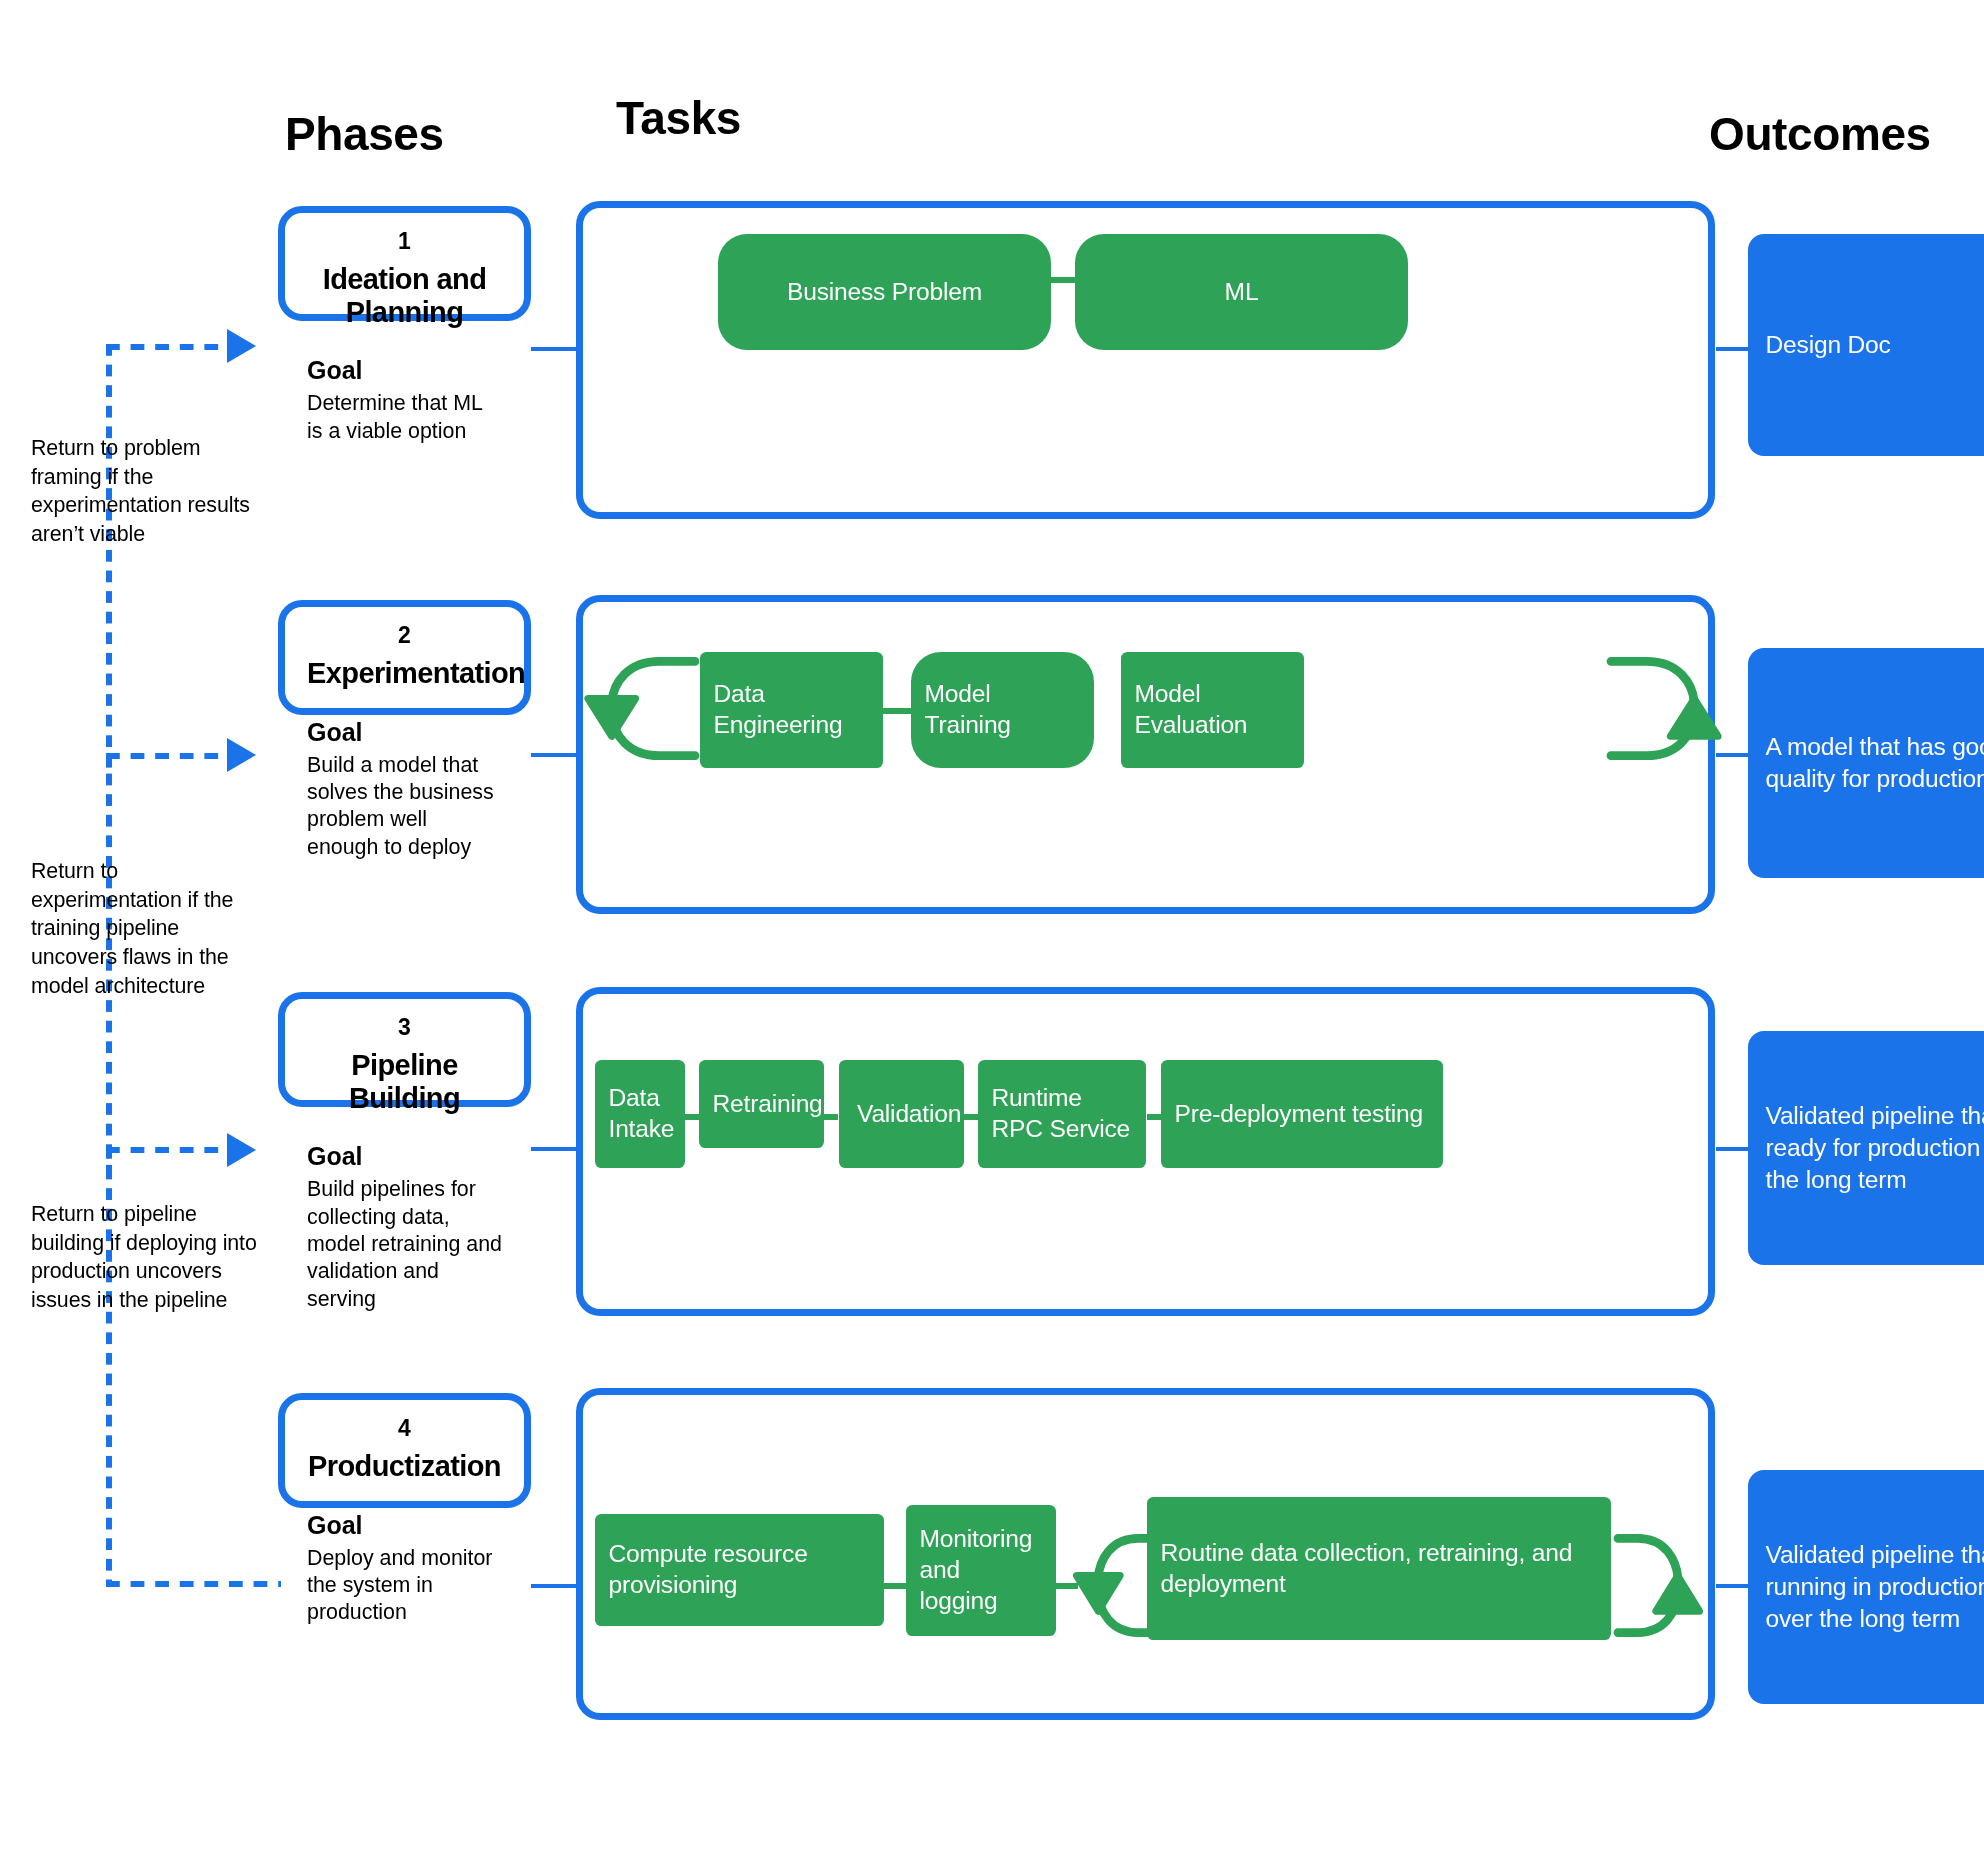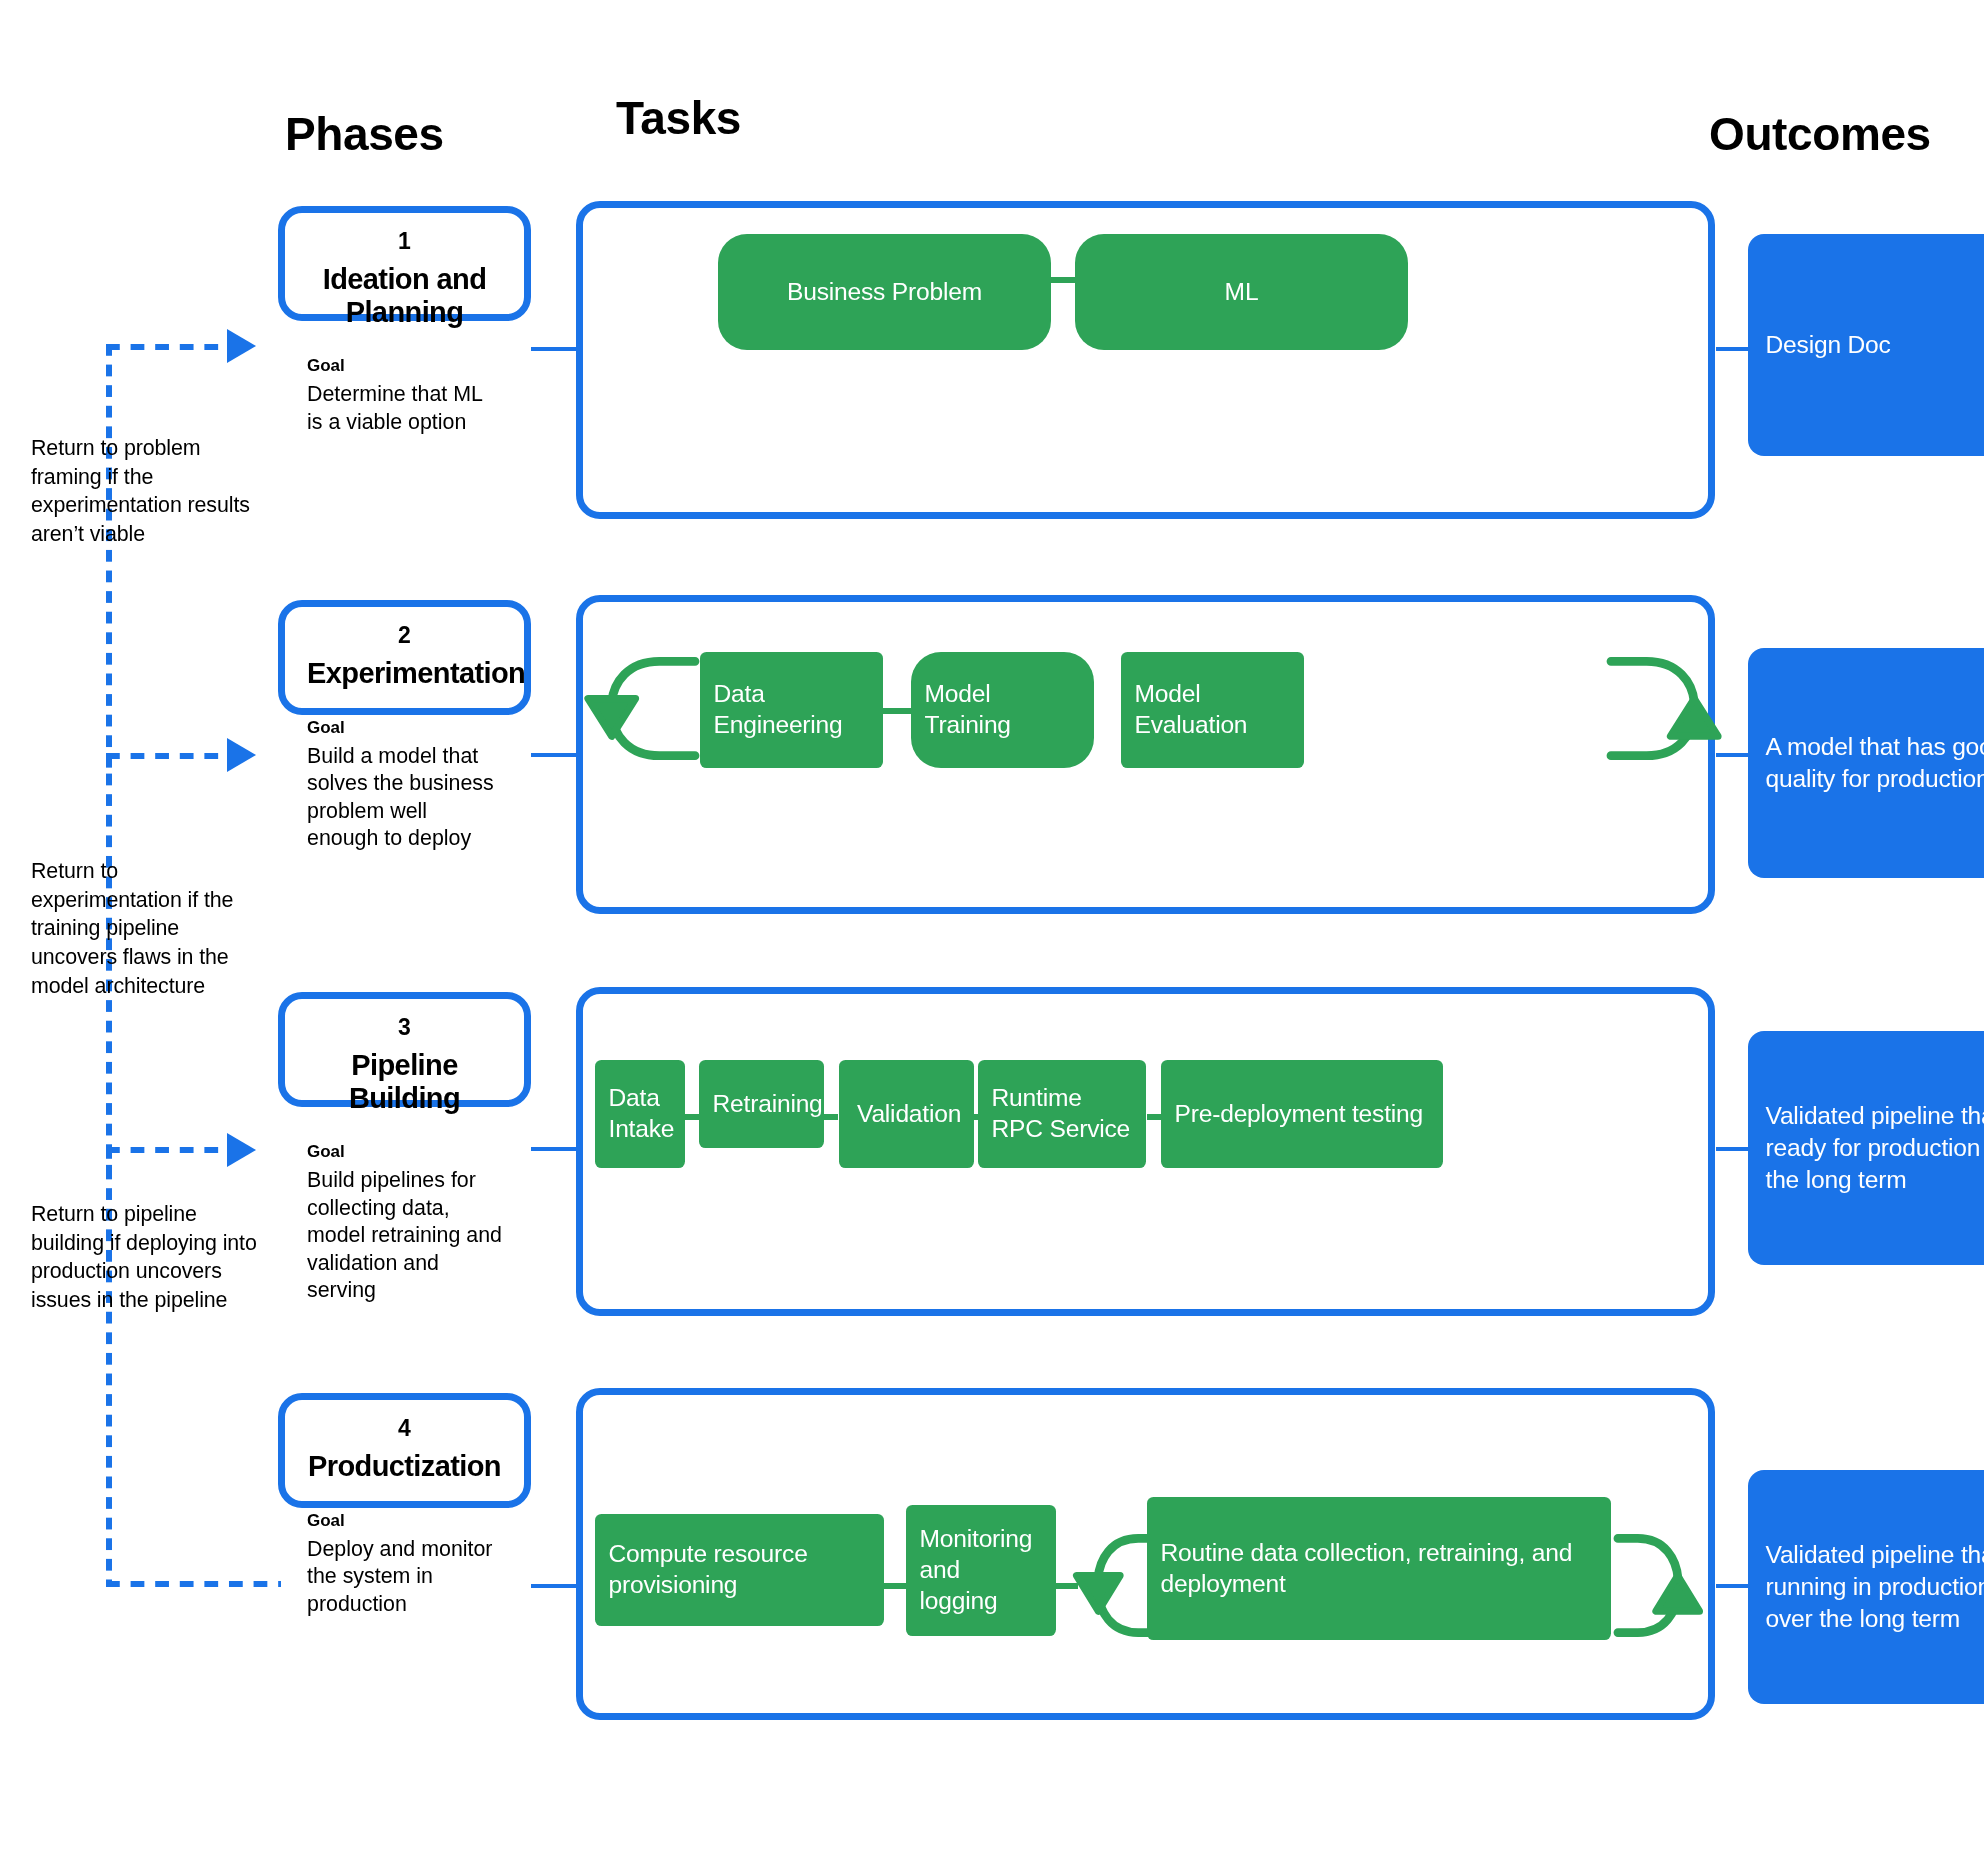--- a/index.html
+++ b/index.html
@@ -44,21 +44,21 @@
   .phase-title {
     font-size: 29px;
     font-weight: bold;
     color: #000;
     text-align: center;
     line-height: 1.12;
     margin-top: 8.7px;
     letter-spacing: -0.6px;
   }
   .phase-goal-label {
-    font-size: 17px;
+    font-size: 25px;
     font-weight: bold;
     color: #000;
     margin-top: 29px;
     line-height: 1.1;
   }
   .phase-goal-text {
     font-size: 21.4px;
     font-weight: normal;
     color: #000;
     line-height: 1.28;
@@ -259,21 +259,21 @@
   </div>
 
   <div class="task-panel" id="task-panel-3">
     <div class="task-row">
       <div class="connector" style="left:102px;  top:120px; width:14.3px;"></div>
       <div class="connector" style="left:241px;  top:120px; width:14.3px;"></div>
       <div class="connector" style="left:381px;  top:120px; width:14.3px;"></div>
       <div class="connector" style="left:564px; top:120px; width:14.3px;"></div>
       <div class="task-box" style="left:12px;   top:66px; width:90px; height:108px;">Data Intake</div>
       <div class="task-box" style="left:116px;  top:66px; width:125px; height:88px;">Retraining</div>
-      <div class="task-box" style="left:256px;  top:66px; width:135px; height:108px;padding-left:18px;">Validation</div>
+      <div class="task-box" style="left:256px;  top:66px; width:125px; height:108px;padding-left:18px;">Validation</div>
       <div class="task-box" style="left:395px;  top:66px; width:168px; height:108px;">Runtime RPC Service</div>
       <div class="task-box" style="left:578px; top:66px; width:282px; height:108px;">Pre-deployment testing</div>
     </div>
   </div>
 
   <div class="task-panel" id="task-panel-4">
     <div class="task-row">
 
       <svg class="loop-svg" style="left:488px; top:133px;" width="95" height="115" viewBox="0 0 240 290">
         <path d="M 220 26 L 170 26 C 100 26 72 80 68 128" fill="none" stroke="#2ea357" stroke-width="22" stroke-linecap="round"></path>

